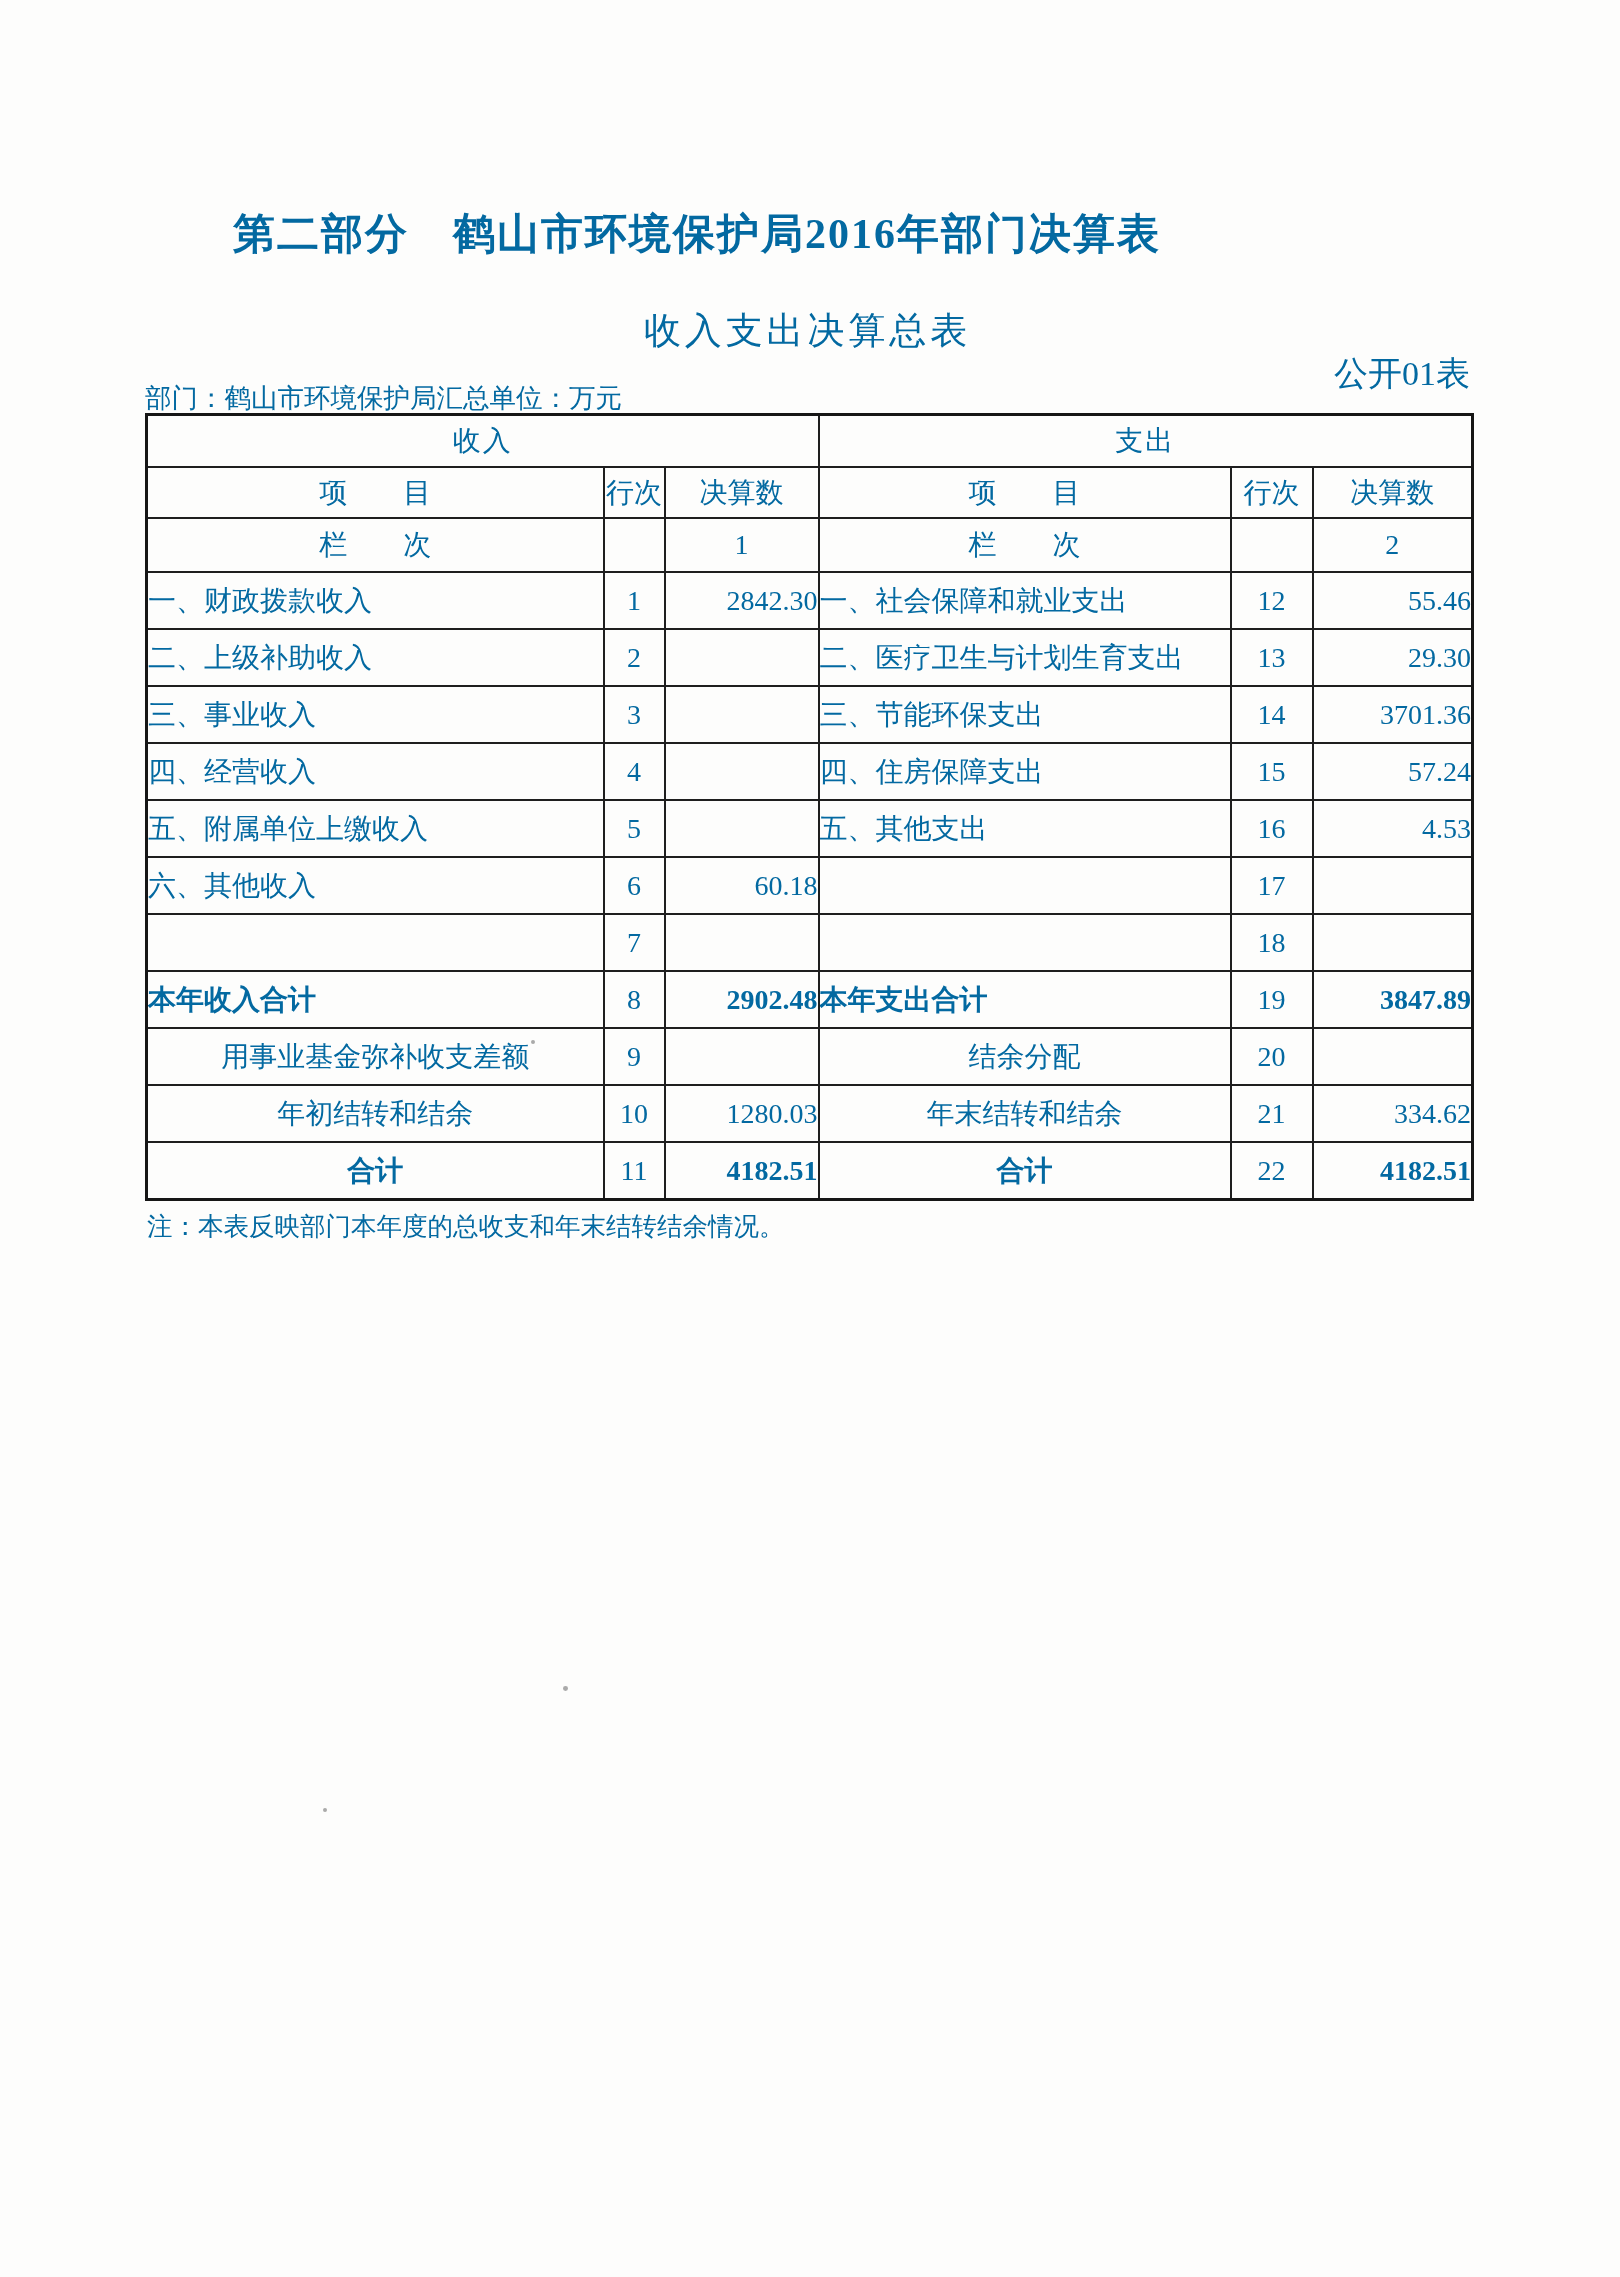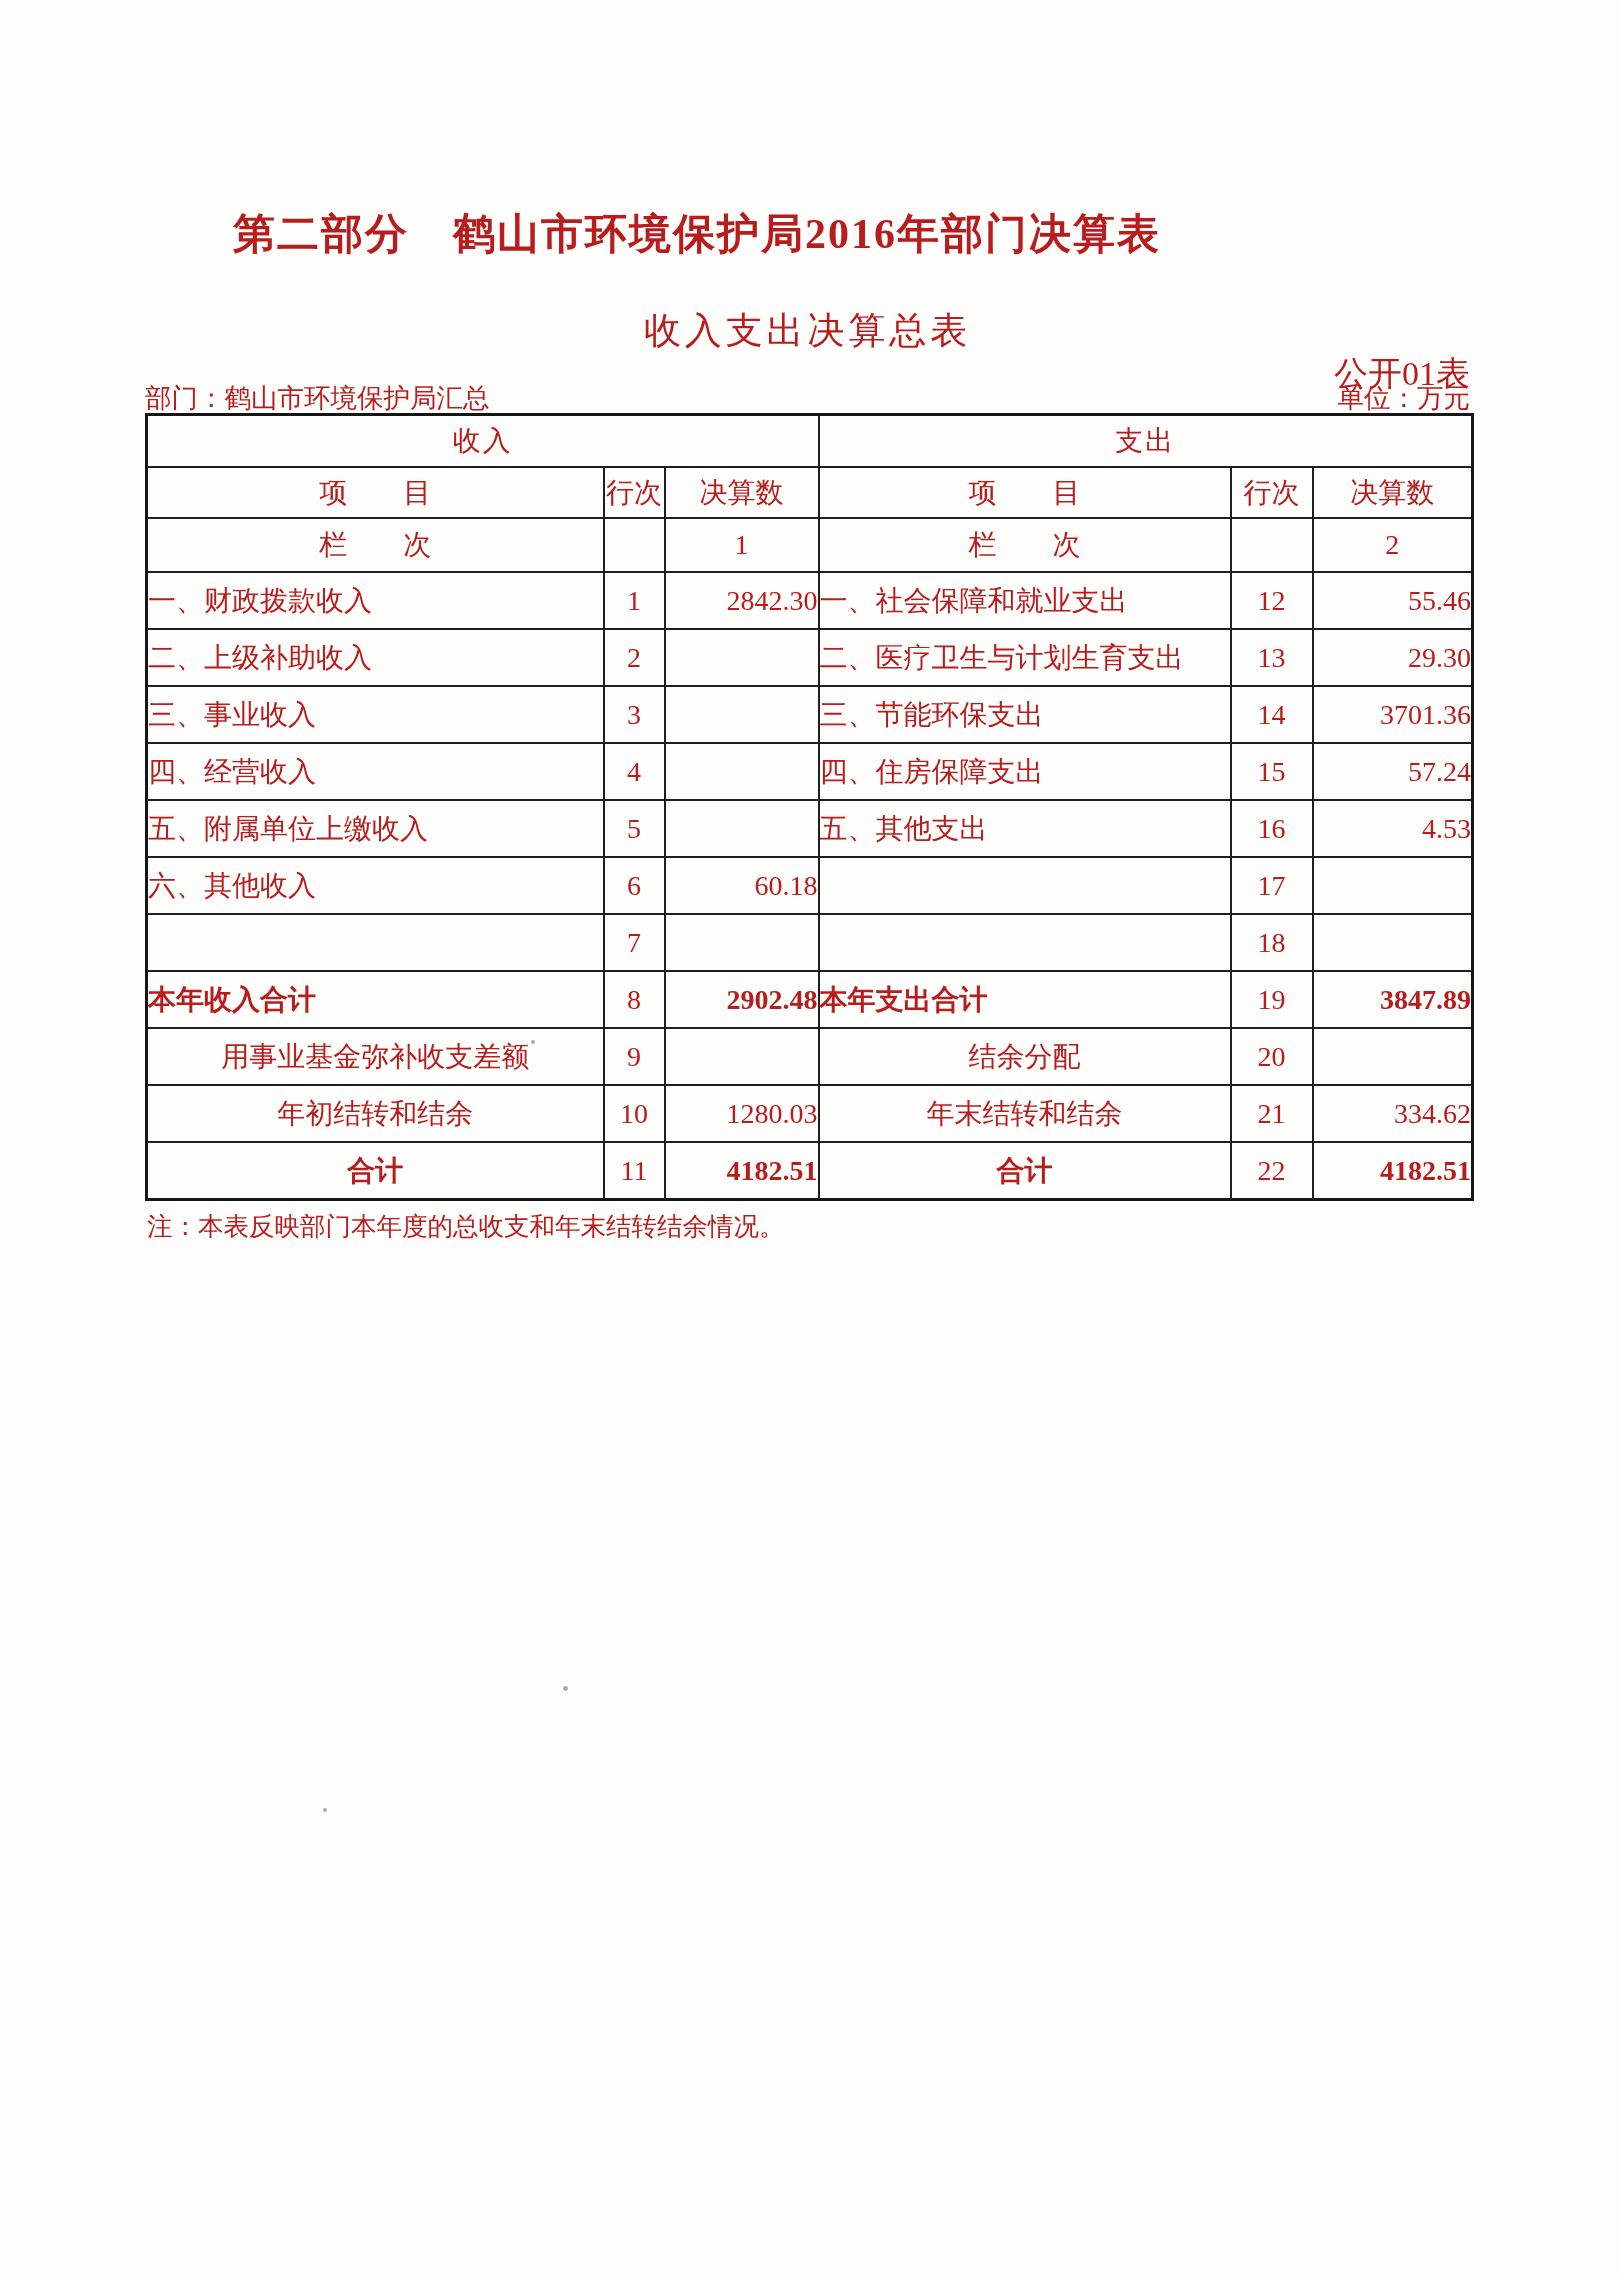--- a/index.html
+++ b/index.html
@@ -6,21 +6,21 @@
     margin: 0;
     padding: 0;
     background: #ffffff;
   }
   .page {
     position: relative;
     width: 1620px;
     height: 2278px;
     background: #fdfdfc;
     font-family: "Liberation Serif", "DejaVu Serif", serif;
-    color: #b91c1c;
+    color: #0369a1;
     overflow: hidden;
   }
   .part-title {
     position: absolute;
     top: 206px;
     left: 233px;
     font-size: 42px;
     font-weight: 700;
     letter-spacing: 2px;
     white-space: nowrap;
@@ -42,21 +42,21 @@
     width: 1325px;
     text-align: right;
     font-size: 34px;
   }
   .meta-row {
     position: absolute;
     top: 380px;
     left: 145px;
     width: 1325px;
     display: flex;
-    justify-content: space-between;
+    justify-content: flex-start;
     font-size: 26.5px;
   }
   table.decl-table {
     position: absolute;
     top: 413px;
     left: 145px;
     width: 1325px;
     border-collapse: collapse;
     table-layout: fixed;
     border: 3.9px solid #161616;

